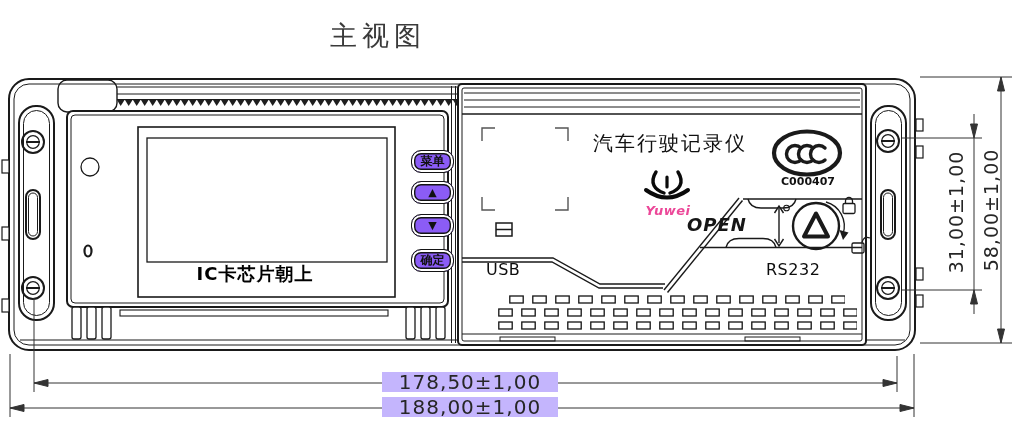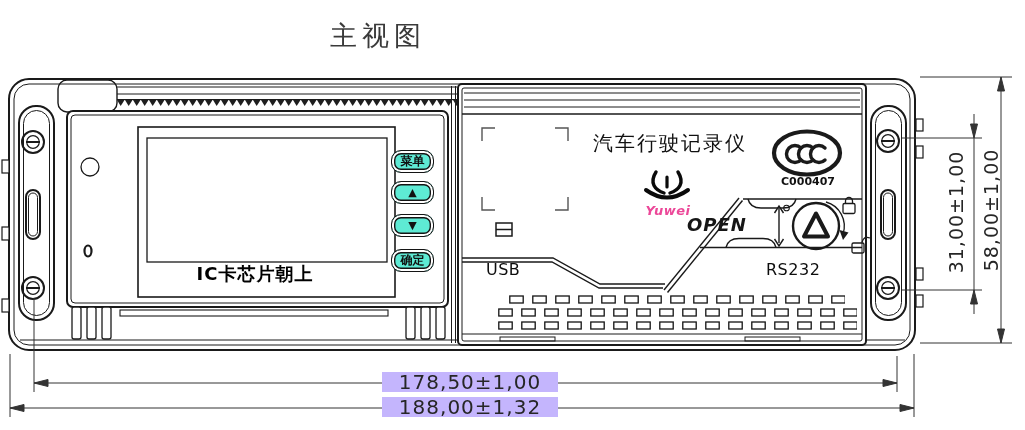--- a/index.html
+++ b/index.html
@@ -1,22 +1,22 @@
 <!DOCTYPE html>
 <html><head>
 <meta charset="utf-8">
 <style>
   html,body{margin:0;padding:0;background:#fff;}
   .stage{position:relative;width:1025px;height:430px;background:#fff;overflow:hidden;
          font-family:"DejaVu Sans","Liberation Sans",sans-serif;color:#1a1a1a;}
   .abs{position:absolute;}
   .title{left:330px;top:18px;width:180px;font-size:27px;letter-spacing:5px;color:#3a3a3a;}
   svg{position:absolute;left:0;top:0;}
-  .btn{left:391px;width:41px;height:21px;border:1.6px solid #141414;border-radius:10px;
-       box-shadow:inset 0 0 0 2px #fff, inset 0 0 0 3.4px #141414;background:#5eead4;
+  .btn{left:411px;width:41px;height:21px;border:1.6px solid #141414;border-radius:10px;
+       box-shadow:inset 0 0 0 2px #fff, inset 0 0 0 3.4px #141414;background:#8b5cf6;
        display:flex;align-items:center;justify-content:center;font-size:12px;font-weight:600;color:#111;}
   .btn.tri{font-size:11px;}
   .ic-label{left:150px;top:262px;width:210px;text-align:center;font-size:18px;font-weight:800;color:#000;letter-spacing:1px;}
   .prod{left:575px;top:130px;width:190px;text-align:center;font-size:20px;letter-spacing:2px;color:#111;}
   .ccc-code{left:771px;top:175px;width:74px;text-align:center;font-size:11px;font-weight:700;color:#111;}
   .brand{left:628px;top:203px;width:80px;text-align:center;font-size:13px;font-weight:800;font-style:italic;color:#ec4899;letter-spacing:0.5px;}
   .open{left:686px;top:214px;width:62px;text-align:center;font-size:18px;font-weight:700;font-style:italic;color:#161616;letter-spacing:1px;}
   .port{font-size:16px;font-weight:400;color:#0d0d0d;letter-spacing:0.5px;}
   .usb{left:486px;top:260px;width:50px;}
   .rs232{left:766px;top:260px;width:70px;}
@@ -236,17 +236,17 @@
 
   <div class="abs prod">汽车行驶记录仪</div>
   <div class="abs ic-label">IC卡芯片朝上</div>
   <div class="abs ccc-code">C000407</div>
   <div class="abs brand">Yuwei</div>
   <div class="abs open">OPEN</div>
   <div class="abs port usb">USB</div>
   <div class="abs port rs232">RS232</div>
 
   <div class="abs dim dimh d1">178,50±1,00</div>
-  <div class="abs dim dimh d2">188,00±1,32</div>
+  <div class="abs dim dimh d2">188,00±1,00</div>
   <div class="abs dim dimv d3">31,00±1,00</div>
   <div class="abs dim dimv d4">58,00±1,00</div>
 
 </div>
 
 </body></html>

